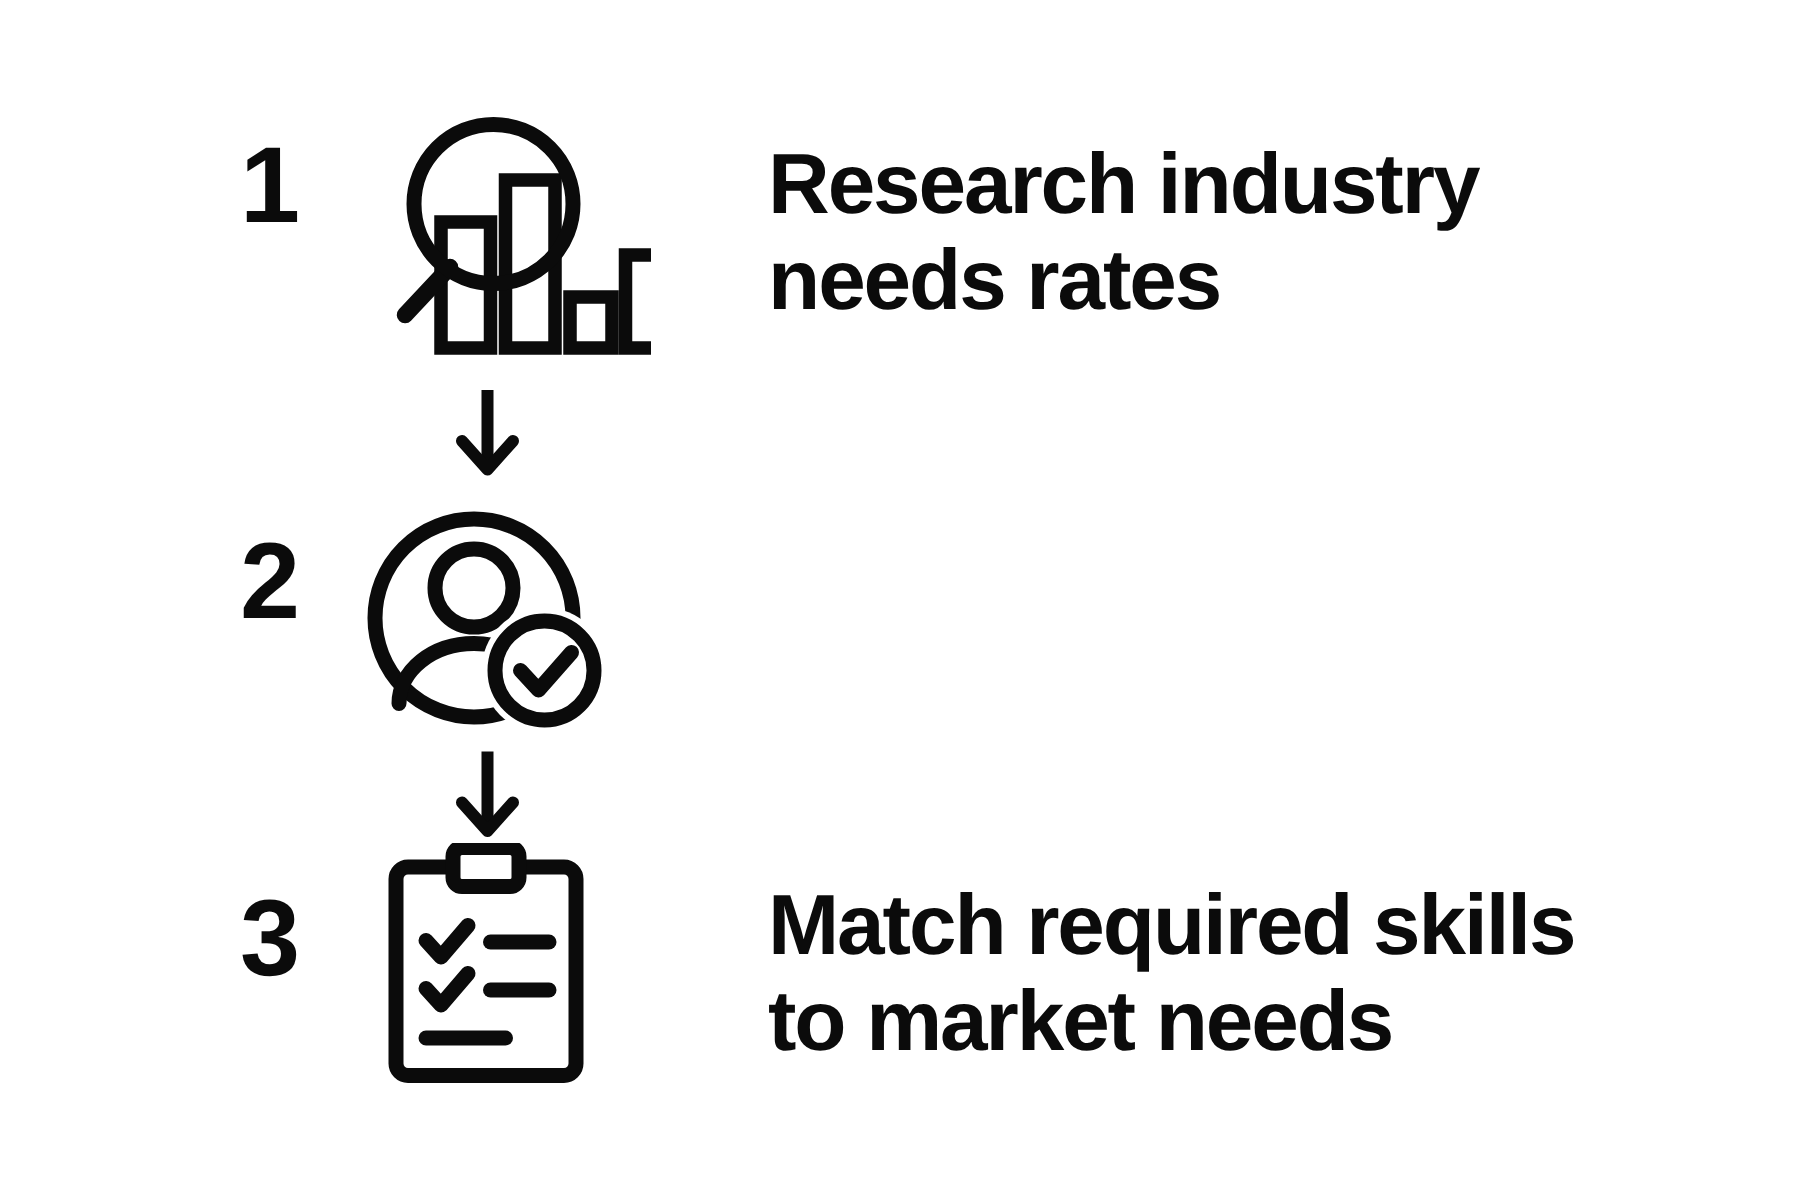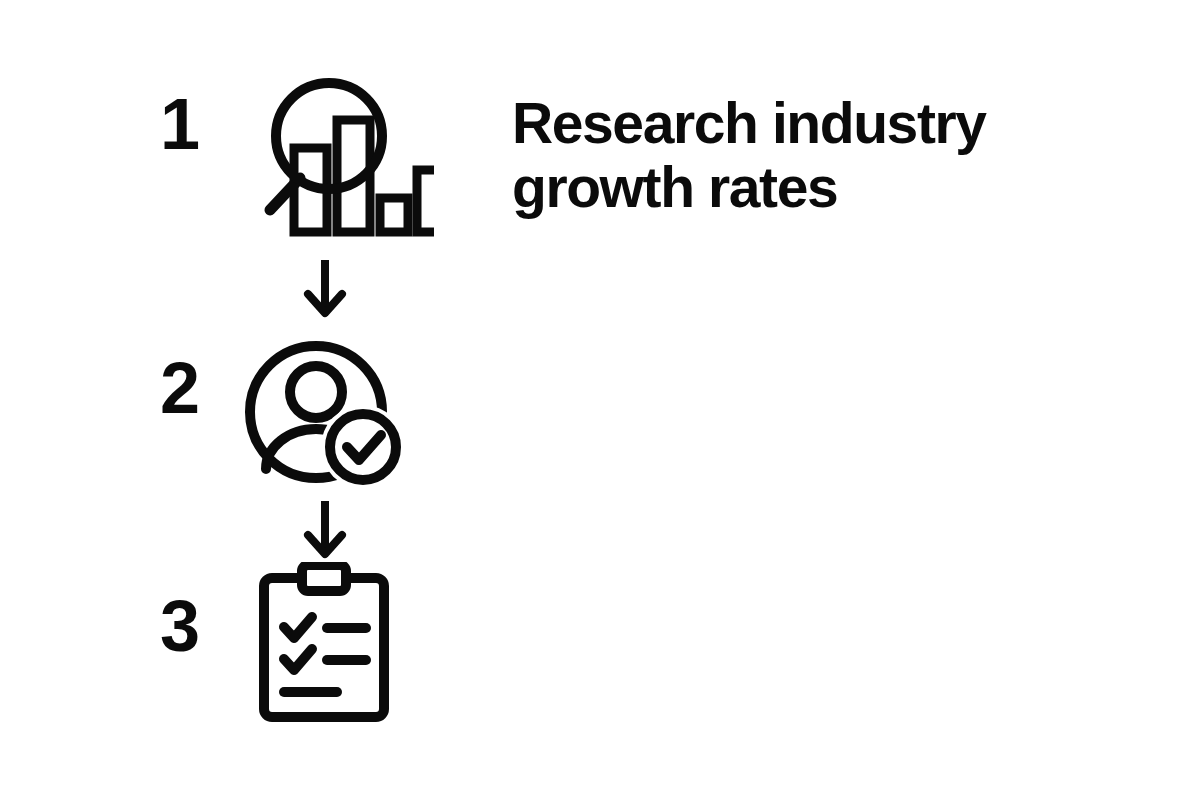--- a/index.html
+++ b/index.html
@@ -100,21 +100,21 @@
           <rect x="226" y="47" width="33" height="107"></rect>
         </g>
 
         <line x1="36" y1="132" x2="66" y2="100" stroke="#0b0b0b" stroke-width="11" stroke-linecap="round"></line>
 
         <circle cx="95" cy="58" r="53" stroke="#0b0b0b" stroke-width="10" fill="none"></circle>
       </svg>
     </span>
 
     <div class="step-text">Research industry
-growth rates</div>
+needs rates</div>
   </div>
 
   <span class="connector" id="connector-1">
     <svg width="46" height="62" viewBox="0 0 46 62" fill="none" xmlns="http://www.w3.org/2000/svg">
       <line x1="23" y1="3" x2="23" y2="52" stroke="#0b0b0b" stroke-width="8" stroke-linecap="butt"></line>
       <polyline points="6,37 23,56 40,37" stroke="#0b0b0b" stroke-width="8" fill="none" stroke-linecap="round" stroke-linejoin="round"></polyline>
     </svg>
   </span>
 
   <div class="step-row" id="step-row-2">
@@ -166,15 +166,17 @@
         <polyline points="50,65 60,76 78,55" stroke="#0b0b0b" stroke-width="10" fill="none" stroke-linecap="round" stroke-linejoin="round"></polyline>
         <line x1="93" y1="66" x2="132" y2="66" stroke="#0b0b0b" stroke-width="10" stroke-linecap="round"></line>
 
         <polyline points="50,97 60,108 78,87" stroke="#0b0b0b" stroke-width="10" fill="none" stroke-linecap="round" stroke-linejoin="round"></polyline>
         <line x1="93" y1="98" x2="132" y2="98" stroke="#0b0b0b" stroke-width="10" stroke-linecap="round"></line>
 
         <line x1="50" y1="130" x2="103" y2="130" stroke="#0b0b0b" stroke-width="10" stroke-linecap="round"></line>
       </svg>
     </span>
 
+    <div class="step-text">Match required skills
+to market needs</div>
   </div>
 
 </div>
 
 </body></html>

